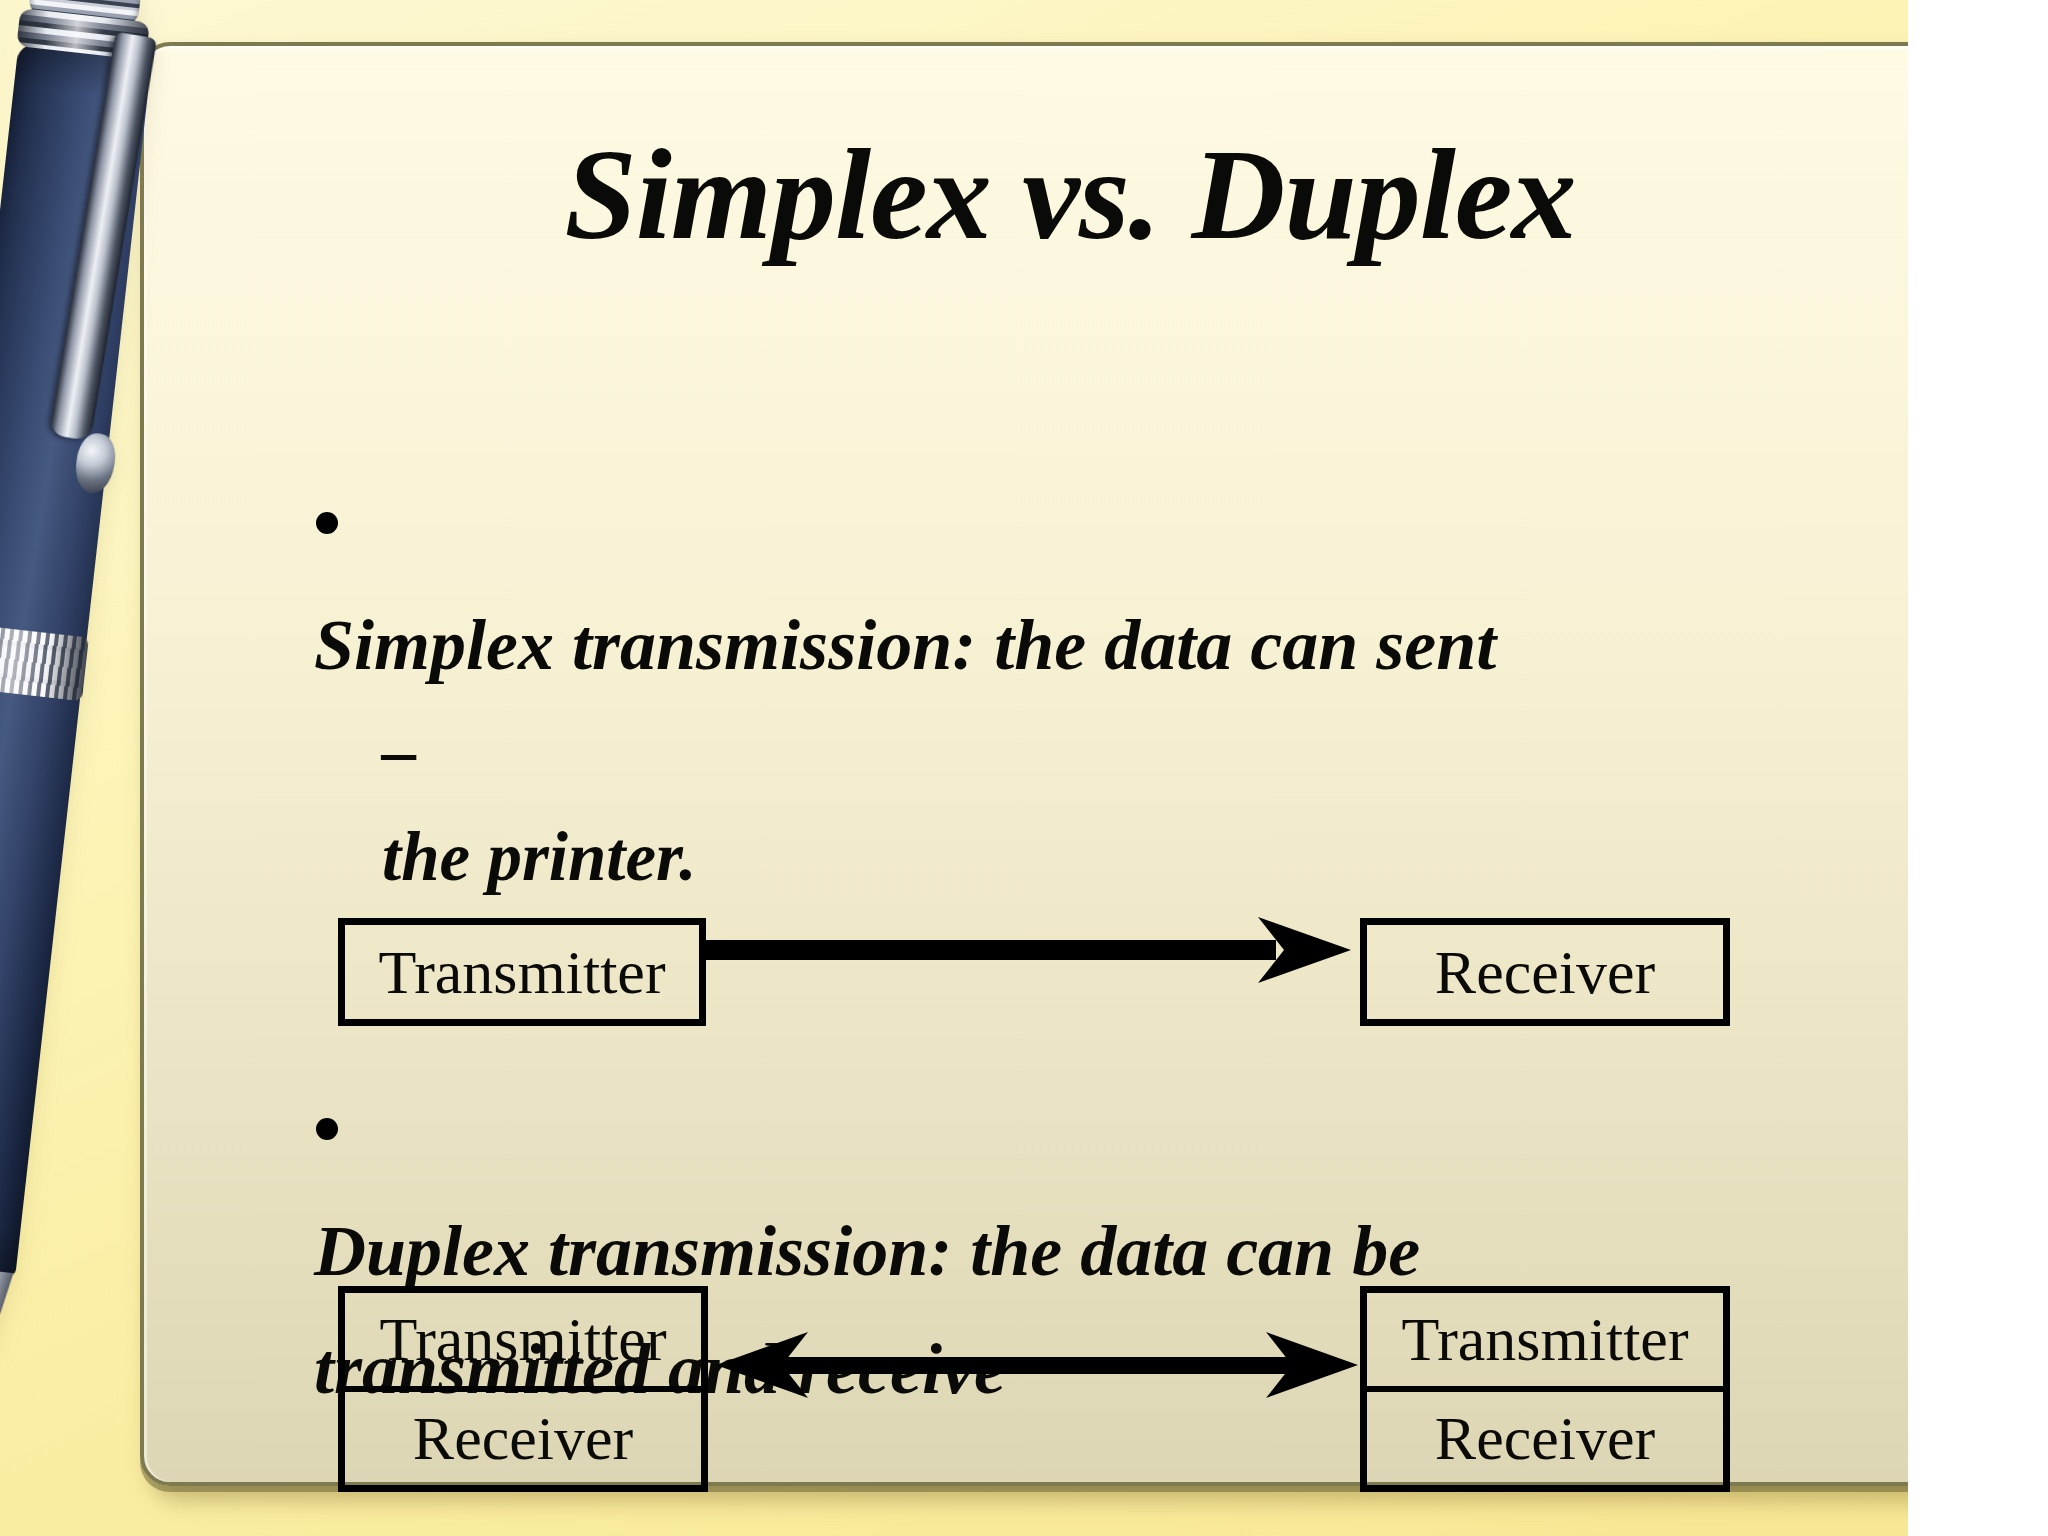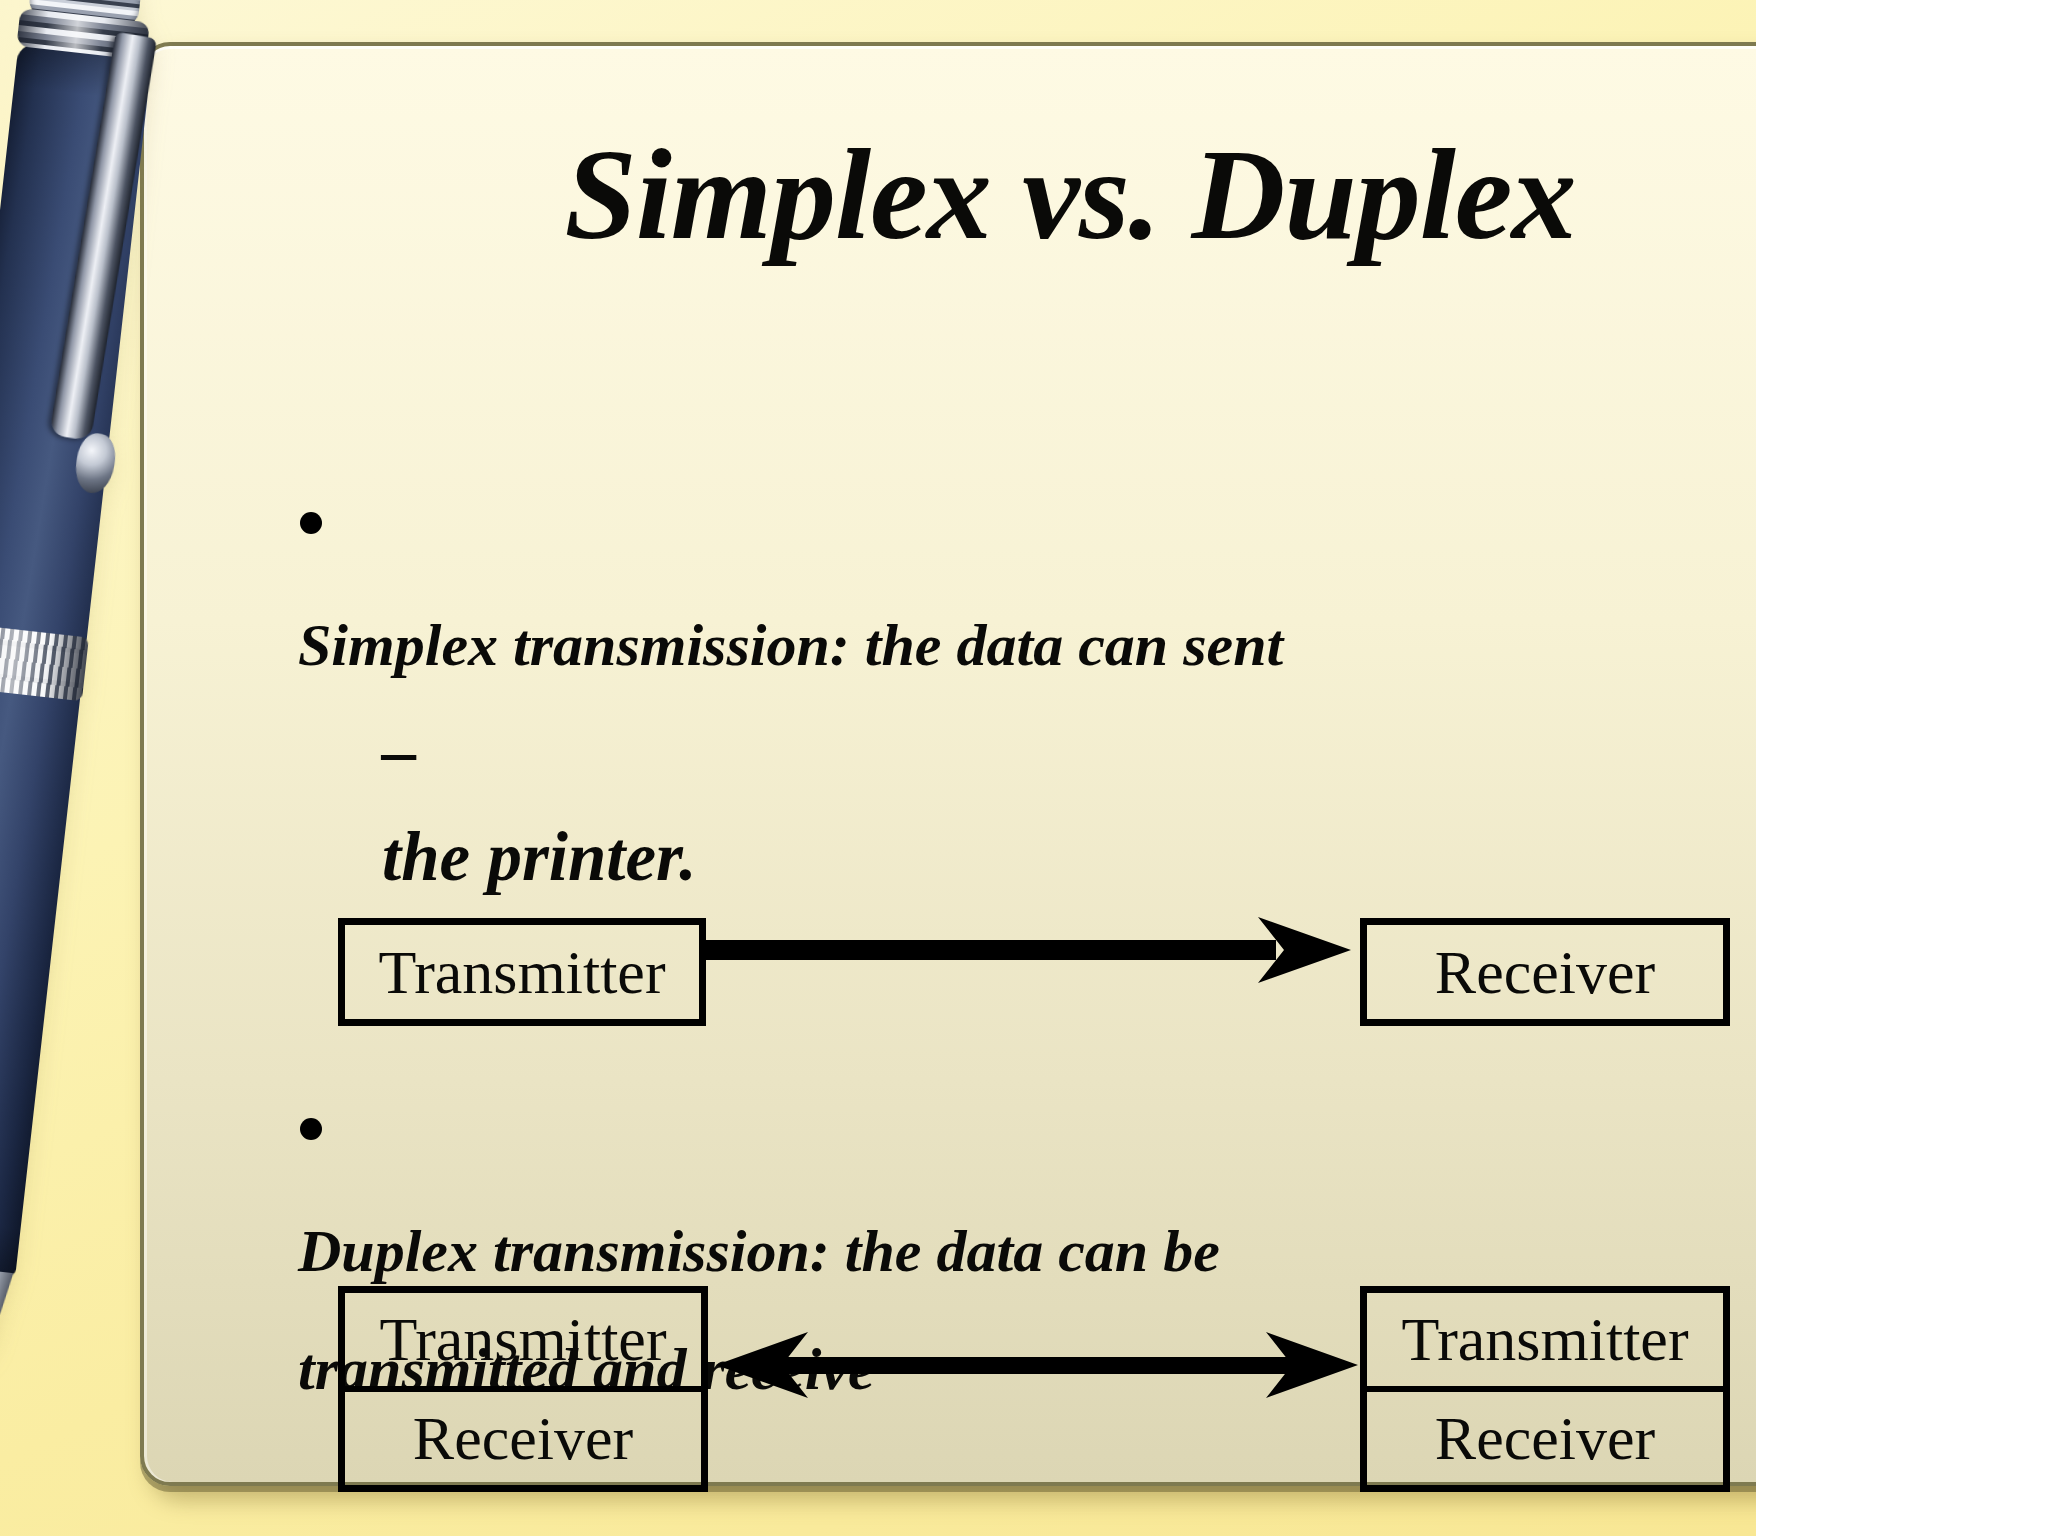--- a/index.html
+++ b/index.html
@@ -1,17 +1,17 @@
 <!DOCTYPE html>
 <html><head>
 <meta charset="utf-8">
 <style>
   html,body { margin:0; padding:0; }
   .stage {
-    position:relative; width:1756px; height:1536px; overflow:hidden;
+    position:relative; width:1908px; height:1536px; overflow:hidden;
     background: linear-gradient(155deg, #FDF8D6 0%, #FCF3B4 38%, #FAEDA2 62%, #F8E794 100%);
     font-family:"Liberation Serif","DejaVu Serif",serif;
     color:#0a0a08;
   }
   
   .slide {
     position:absolute; left:140px; top:42px; width:1858px; height:1444px;
     border:4px solid #7E7A50;
     border-radius:30px;
     background: linear-gradient(180deg, #FEFAE4 0%, #F7F2D4 40%, #EAE4C4 72%, #DCD6B4 100%);
@@ -26,21 +26,21 @@
   
   .title {
     position:absolute; left:190px; top:108px; width:1760px;
     text-align:center; font-size:130px; line-height:172px;
     font-weight:bold; font-style:italic; letter-spacing:-1px;
     margin:0; z-index:2;
   }
   .title span { display:block; }
   .bullet { position:absolute; z-index:2; font-weight:bold; font-style:italic; }
   .bullet .lines .line { display:block; white-space:nowrap; }
-  .b-main { left:298px; font-size:60px; line-height:118px; }
+  .b-main { left:314px; font-size:72px; line-height:118px; }
   .b1 { top:468px; }
   .b2 { top:1074px; }
   .b-main .marker {
     position:absolute; left:2px; top:44px; width:22px; height:22px;
     border-radius:50%; background:#000; overflow:hidden; color:transparent;
   }
   .b-main .lines { margin-left:66px; }
   .b-sub { left:382px; top:707px; font-size:69px; line-height:100px; }
   .b-sub .marker { position:absolute; left:0; top:-6px; font-size:69px; }
   .b-sub .lines { margin-left:76px; }

